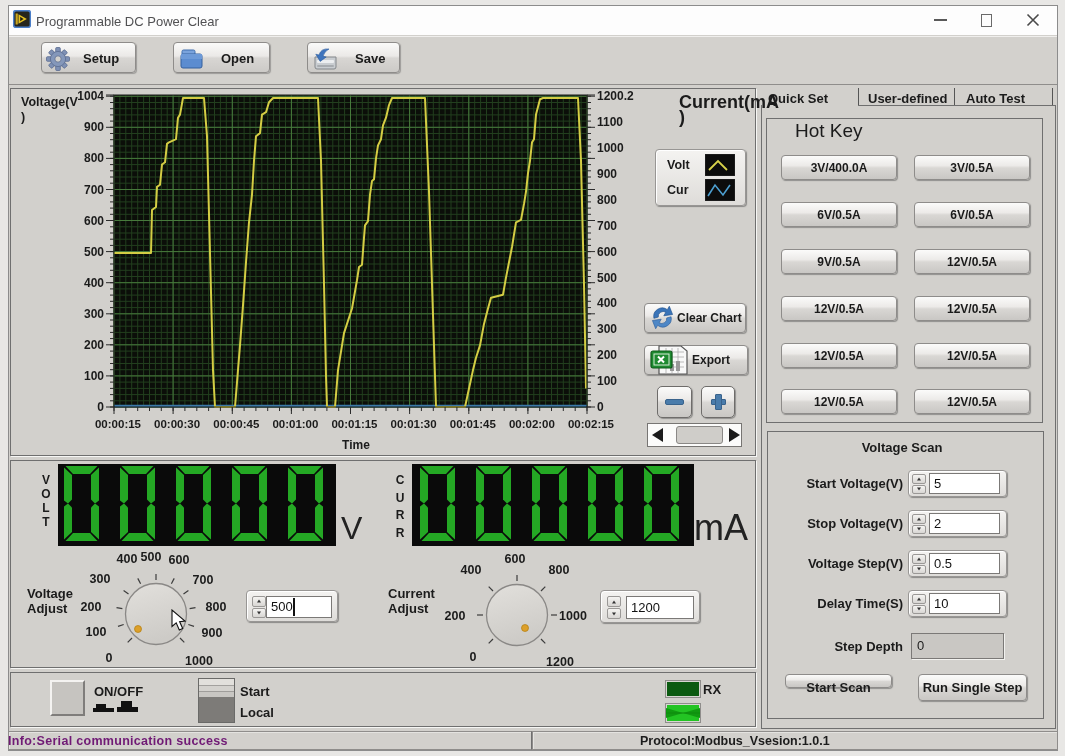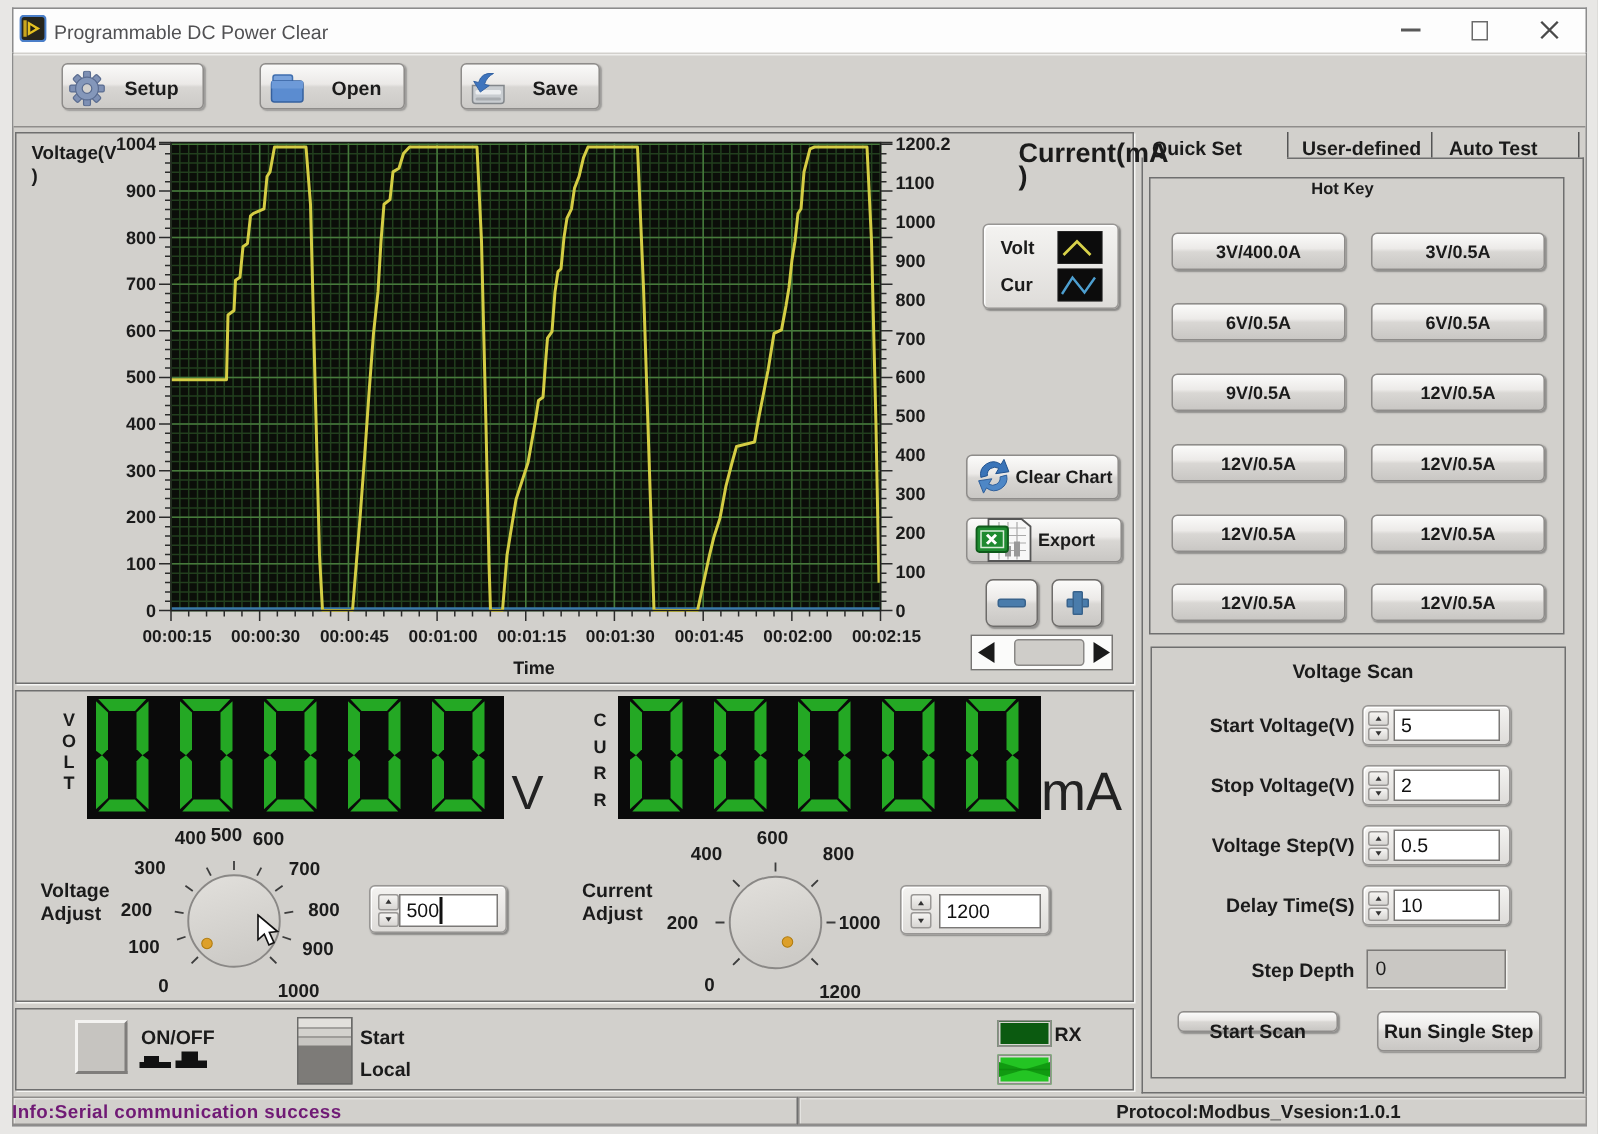--- a/index.html
+++ b/index.html
@@ -348,21 +348,21 @@
 <div class="ab" style="left:761px;top:105px;width:295px;height:624px;border:1px solid #6f6f6f;border-top:none"></div>
 <div class="ab" style="left:858px;top:105px;width:198px;height:1px;background:#6f6f6f"></div>
 <div class="ab" style="left:858px;top:88px;width:1px;height:17px;background:#555"></div>
 <div class="ab" style="left:954px;top:88px;width:1px;height:17px;background:#555"></div>
 <div class="ab" style="left:1052px;top:88px;width:1px;height:17px;background:#555"></div>
 <div class="ab" style="left:768px;top:91px;font-size:13px;font-weight:bold">Quick Set</div>
 <div class="ab" style="left:868px;top:91px;font-size:13px;font-weight:bold">User-defined</div>
 <div class="ab" style="left:966px;top:91px;font-size:13px;font-weight:bold">Auto Test</div>
 
 <div class="ab panel" style="left:766px;top:118px;width:277px;height:305px;box-shadow:none"></div>
-<div class="ab" style="left:795px;top:120px;width:200px;text-align:center;font-size:11px;font-weight:bold">Hot Key</div>
+<div class="ab" style="left:795px;top:120px;width:200px;font-size:19px;font-weight:normal">Hot Key</div>
 <div class="ab btn hk" style="left:781px;top:155px">3V/400.0A</div>
 <div class="ab btn hk" style="left:914px;top:155px">3V/0.5A</div>
 <div class="ab btn hk" style="left:781px;top:202px">6V/0.5A</div>
 <div class="ab btn hk" style="left:914px;top:202px">6V/0.5A</div>
 <div class="ab btn hk" style="left:781px;top:249px">9V/0.5A</div>
 <div class="ab btn hk" style="left:914px;top:249px">12V/0.5A</div>
 <div class="ab btn hk" style="left:781px;top:296px">12V/0.5A</div>
 <div class="ab btn hk" style="left:914px;top:296px">12V/0.5A</div>
 <div class="ab btn hk" style="left:781px;top:343px">12V/0.5A</div>
 <div class="ab btn hk" style="left:914px;top:343px">12V/0.5A</div>
@@ -400,13 +400,13 @@
 <div class="ab field sfield" style="top:513px">2</div>
 <div class="ab field sfield" style="top:553px">0.5</div>
 <div class="ab field sfield" style="top:593px">10</div>
 <div class="ab" style="left:911px;top:633px;width:93px;height:26px;background:#c9c7c3;border:1px solid #7b7977;box-shadow:1px 1px 0 rgba(250,250,248,.8);font-size:13px;line-height:24px;padding-left:5px">0</div>
 <div class="ab btn" style="left:785px;top:674px;width:107px;height:14px;line-height:26px;font-size:13px">Start Scan</div>
 <div class="ab btn" style="left:918px;top:674px;width:109px;height:27px;line-height:26px;font-size:13px">Run Single Step</div>
 
 <div class="ab" style="left:8px;top:731px;width:524px;height:19px;background:#d2d0cc;border:1px solid #8f8d8b;border-right:1px solid #6f6f6f;box-shadow:inset 1px 1px 0 rgba(255,255,255,.4)"></div>
 <div class="ab" style="left:532px;top:731px;width:526px;height:19px;background:#d2d0cc;border:1px solid #8f8d8b;box-shadow:inset 1px 1px 0 rgba(255,255,255,.4)"></div>
 <div class="ab" style="left:8px;top:734px;font-size:12.5px;font-weight:bold;letter-spacing:.3px;color:#701a75">Info:Serial communication success</div>
-<div class="ab" style="left:640px;top:734px;width:398px;text-align:center;font-size:12.5px;font-weight:bold;color:#1c1c1c">Protocol:Modbus_Vsesion:1.0.1</div>
+<div class="ab" style="left:640px;top:734px;width:398px;text-align:left;font-size:12.5px;font-weight:bold;color:#1c1c1c">Protocol:Modbus_Vsesion:1.0.1</div>
 
 </body></html>

